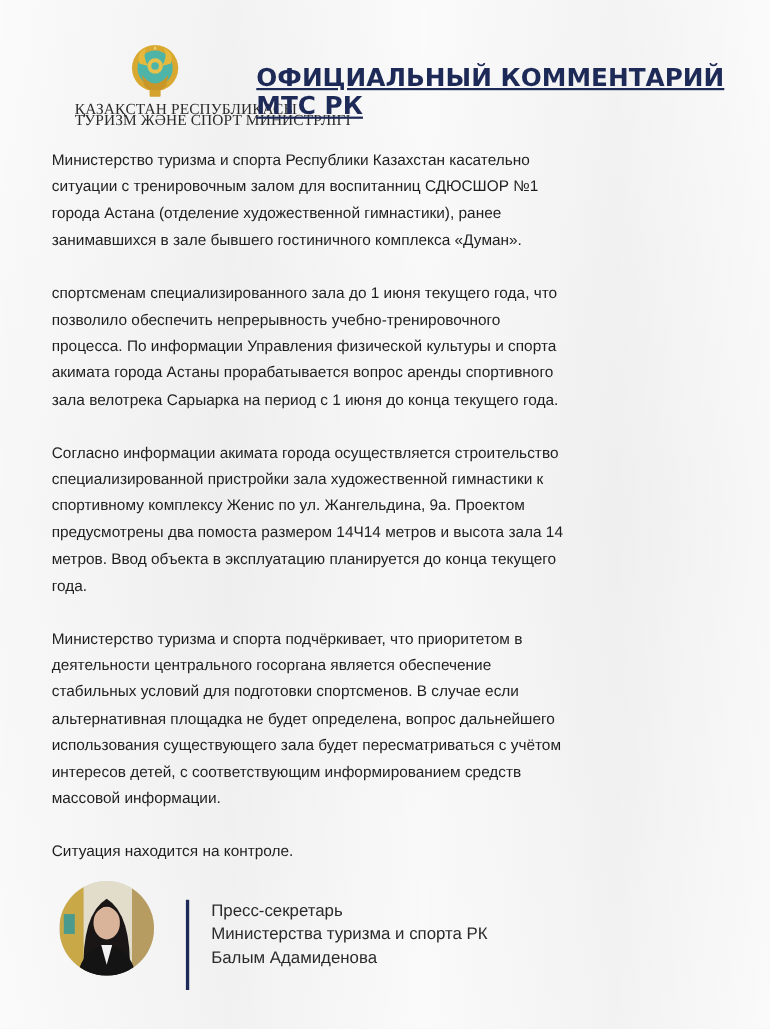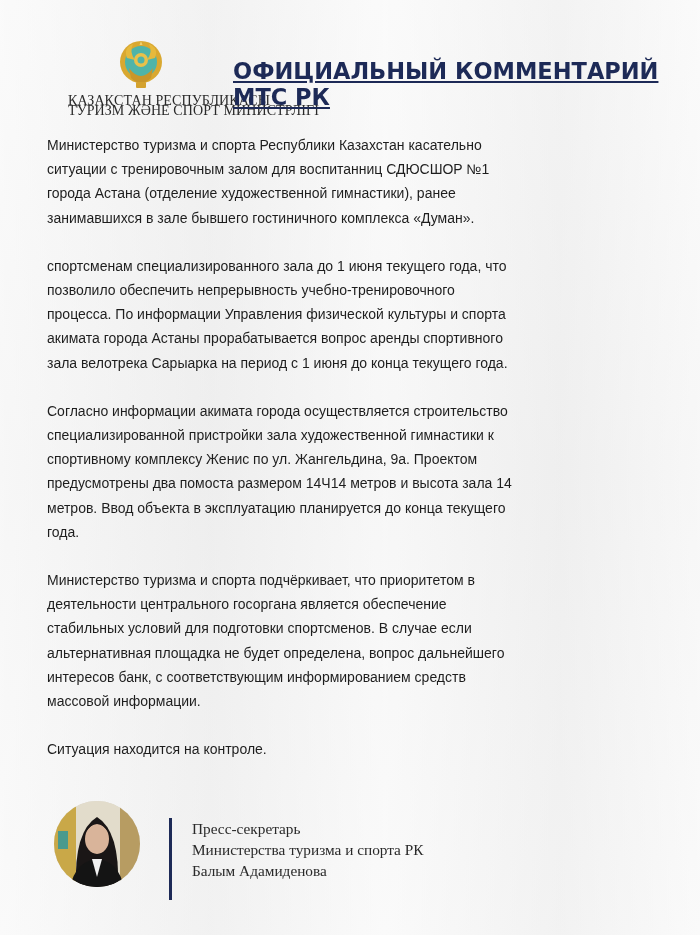--- a/index.html
+++ b/index.html
@@ -46,21 +46,21 @@
     }
     .avatar svg { width: 86px; height: 86px; display: block; }
     .divider {
       position: absolute; left: 115px; top: 17px; width: 3px; height: 82px;
       background: #1d2a57;
     }
     .sig-text {
       position: absolute; left: 138px; top: 17px;
       font-size: 15.3px; line-height: 21px; color: #2a2a2a;
     }
-    .sig-text div { white-space: nowrap; font-family: Liberation Serif, serif; }
+    .sig-text div { white-space: nowrap; }
   </style>
 </head>
 <body>
 
 <div class="header">
   <div class="emblem-block">
     <div class="emblem">
       <svg viewBox="0 0 44 54">
         <circle cx="22" cy="24" r="21" fill="#d9a830"></circle>
         <circle cx="22" cy="24" r="16" fill="#4fb4a8"></circle>
@@ -104,21 +104,22 @@
     <span class="line">спортивному комплексу Женис по ул. Жангельдина, 9а. Проектом</span>
     <span class="line">предусмотрены два помоста размером 14Ч14 метров и высота зала 14</span>
     <span class="line">метров. Ввод объекта в эксплуатацию планируется до конца текущего</span>
     <span class="line">года.</span>
   </p>
   <p class="para">
     <span class="line">Министерство туризма и спорта подчёркивает, что приоритетом в</span>
     <span class="line">деятельности центрального госоргана является обеспечение</span>
     <span class="line">стабильных условий для подготовки спортсменов. В случае если</span>
     <span class="line">альтернативная площадка не будет определена, вопрос дальнейшего</span>
-    <span class="line">интересов банк, с соответствующим информированием средств</span>
+    <span class="line">использования существующего зала будет пересматриваться с учётом</span>
+    <span class="line">интересов детей, с соответствующим информированием средств</span>
     <span class="line">массовой информации.</span>
   </p>
   <p class="para">
     <span class="line">Ситуация находится на контроле.</span>
   </p>
 </div>
 
 <div class="signature">
   <div class="avatar">
     <svg viewBox="0 0 86 86">

